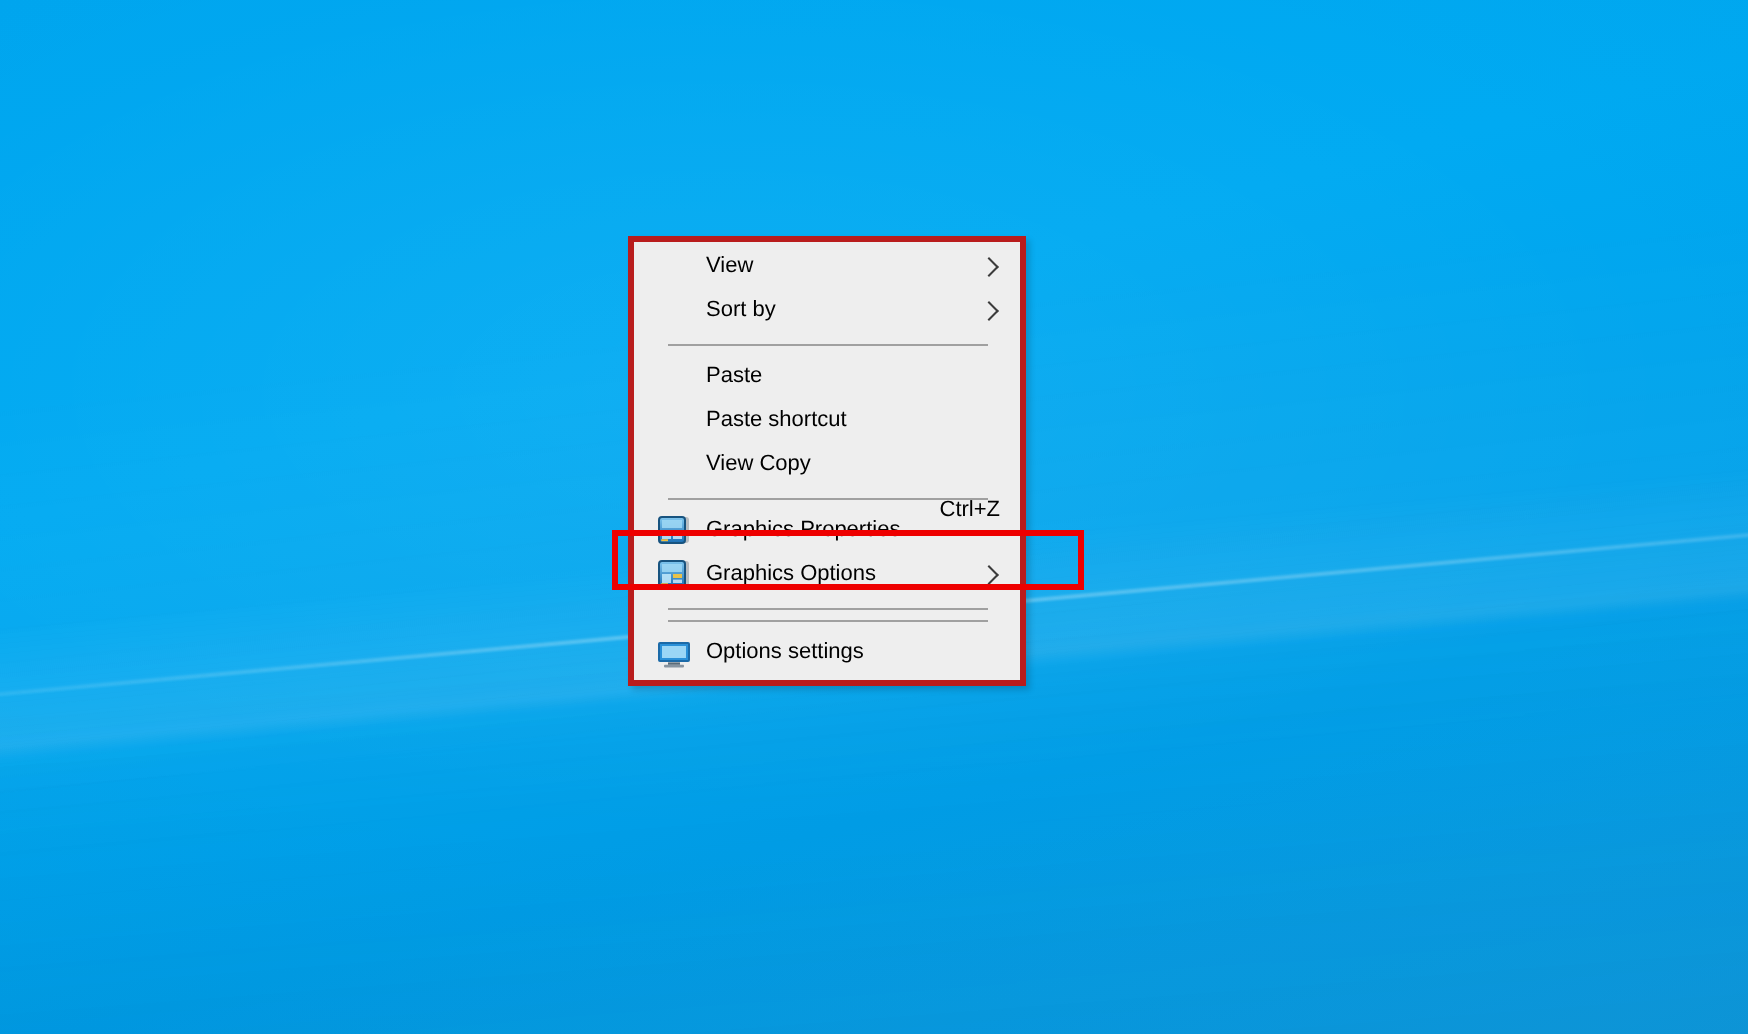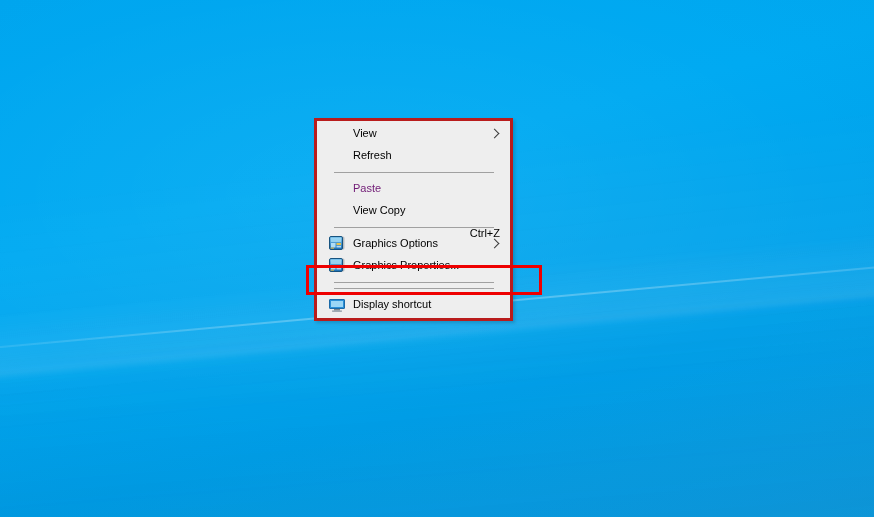--- a/index.html
+++ b/index.html
@@ -122,21 +122,21 @@
     align-items: center;
     justify-content: center;
   }
   .menu-item .icon-slot.empty { }
   .menu-item .label {
     flex: 1 1 auto;
     line-height: 1;
     padding-bottom: 1px;
   }
   .menu-item.disabled .label {
-    color: #701a75;
+    color: #000000;
   }
   .menu-item .accel {
     color: #000;
     margin-left: 16px;
     padding-bottom: 1px;
     margin-top: 44px;
   }
   .chevron {
     width: 10px;
     height: 10px;
@@ -188,33 +188,58 @@
 </div>
 
 <div id="context-menu">
     <div class="menu-item">
       <span class="icon-slot empty"></span>
       <span class="label">View</span>
       <span class="chevron"></span>
     </div>
     <div class="menu-item">
       <span class="icon-slot empty"></span>
-      <span class="label">Refresh</span>
+      <span class="label">Sort by</span>
+      <span class="chevron"></span>
     </div>
     <div class="separator"></div>
     <div class="menu-item disabled">
       <span class="icon-slot empty"></span>
       <span class="label">Paste</span>
+    </div>
+    <div class="menu-item disabled">
+      <span class="icon-slot empty"></span>
+      <span class="label">Paste shortcut</span>
     </div>
     <div class="menu-item">
       <span class="icon-slot empty"></span>
       <span class="label">View Copy</span>
       <span class="accel">Ctrl+Z</span>
     </div>
     <div class="separator"></div>
+    <div class="menu-item">
+      <span class="icon-slot">
+        <svg class="ico" width="16" height="16" viewBox="0 0 16 16">
+    <defs>
+      <linearGradient id="ig1" x1="0" y1="0" x2="0" y2="1">
+        <stop offset="0" stop-color="#7fc6ee"></stop>
+              <stop offset="1" stop-color="#1b6fb5"></stop>
+      </linearGradient>
+    </defs>
+    <rect x="2.5" y="0.5" width="13" height="13" rx="1.5" fill="#b8bcc0"></rect>
+    <rect x="0.5" y="0.5" width="13" height="13" rx="1.5" fill="url(#ig1)" stroke="#17537f" stroke-width="1"></rect>
+    <rect x="2" y="2" width="10" height="4" fill="#9fd8f4" opacity="0.85"></rect>
+    <rect x="2" y="7" width="4.5" height="4.5" fill="#bde5fa" opacity="0.9"></rect>
+    <rect x="7.5" y="7" width="4.5" height="2" fill="#e8c24a"></rect>
+    <rect x="7.5" y="9.8" width="4.5" height="1.7" fill="#cfe9fb" opacity="0.85"></rect>
+    <path d="M1.6 11.6 L5 11.6 L5 12.6 L1.6 12.6 Z" fill="#f0c040"></path>
+  </svg>
+      </span>
+      <span class="label">Graphics Properties...</span>
+    </div>
     <div class="menu-item">
       <span class="icon-slot">
         <svg class="ico" width="16" height="16" viewBox="0 0 16 16">
     <defs>
       <linearGradient id="ig1" x1="0" y1="0" x2="0" y2="1">
         <stop offset="0" stop-color="#7fc6ee"></stop>
               <stop offset="1" stop-color="#1b6fb5"></stop>
       </linearGradient>
     </defs>
     <rect x="2.5" y="0.5" width="13" height="13" rx="1.5" fill="#b8bcc0"></rect>
@@ -222,48 +247,28 @@
     <rect x="2" y="2" width="10" height="4" fill="#9fd8f4" opacity="0.85"></rect>
     <rect x="2" y="7" width="4.5" height="4.5" fill="#bde5fa" opacity="0.9"></rect>
     <rect x="7.5" y="7" width="4.5" height="2" fill="#e8c24a"></rect>
     <rect x="7.5" y="9.8" width="4.5" height="1.7" fill="#cfe9fb" opacity="0.85"></rect>
     <path d="M1.6 11.6 L5 11.6 L5 12.6 L1.6 12.6 Z" fill="#f0c040"></path>
   </svg>
       </span>
       <span class="label">Graphics Options</span>
       <span class="chevron"></span>
     </div>
-    <div class="menu-item">
-      <span class="icon-slot">
-        <svg class="ico" width="16" height="16" viewBox="0 0 16 16">
-    <defs>
-      <linearGradient id="ig1" x1="0" y1="0" x2="0" y2="1">
-        <stop offset="0" stop-color="#7fc6ee"></stop>
-              <stop offset="1" stop-color="#1b6fb5"></stop>
-      </linearGradient>
-    </defs>
-    <rect x="2.5" y="0.5" width="13" height="13" rx="1.5" fill="#b8bcc0"></rect>
-    <rect x="0.5" y="0.5" width="13" height="13" rx="1.5" fill="url(#ig1)" stroke="#17537f" stroke-width="1"></rect>
-    <rect x="2" y="2" width="10" height="4" fill="#9fd8f4" opacity="0.85"></rect>
-    <rect x="2" y="7" width="4.5" height="4.5" fill="#bde5fa" opacity="0.9"></rect>
-    <rect x="7.5" y="7" width="4.5" height="2" fill="#e8c24a"></rect>
-    <rect x="7.5" y="9.8" width="4.5" height="1.7" fill="#cfe9fb" opacity="0.85"></rect>
-    <path d="M1.6 11.6 L5 11.6 L5 12.6 L1.6 12.6 Z" fill="#f0c040"></path>
-  </svg>
-      </span>
-      <span class="label">Graphics Properties...</span>
-    </div>
     <div class="separator"></div>
     <div class="separator"></div>
     <div class="menu-item">
       <span class="icon-slot">
         <svg class="ico" width="16" height="16" viewBox="0 0 16 16">
     <rect x="0.5" y="2.5" width="15" height="9" rx="0.5" fill="#2a90d8" stroke="#1b6aa8" stroke-width="1"></rect>
     <rect x="2" y="4" width="12" height="6" fill="#9ad6f6"></rect>
     <rect x="5" y="12.2" width="6" height="1.2" fill="#5a6b78"></rect>
     <rect x="3" y="13.4" width="10" height="1.3" rx="0.4" fill="#8794a0"></rect>
   </svg>
       </span>
-      <span class="label">Display shortcut</span>
+      <span class="label">Options settings</span>
     </div>
   </div>
 
 <div id="highlight-box" style="border-color: rgb(238, 0, 0);"></div>
 
 </body></html>

